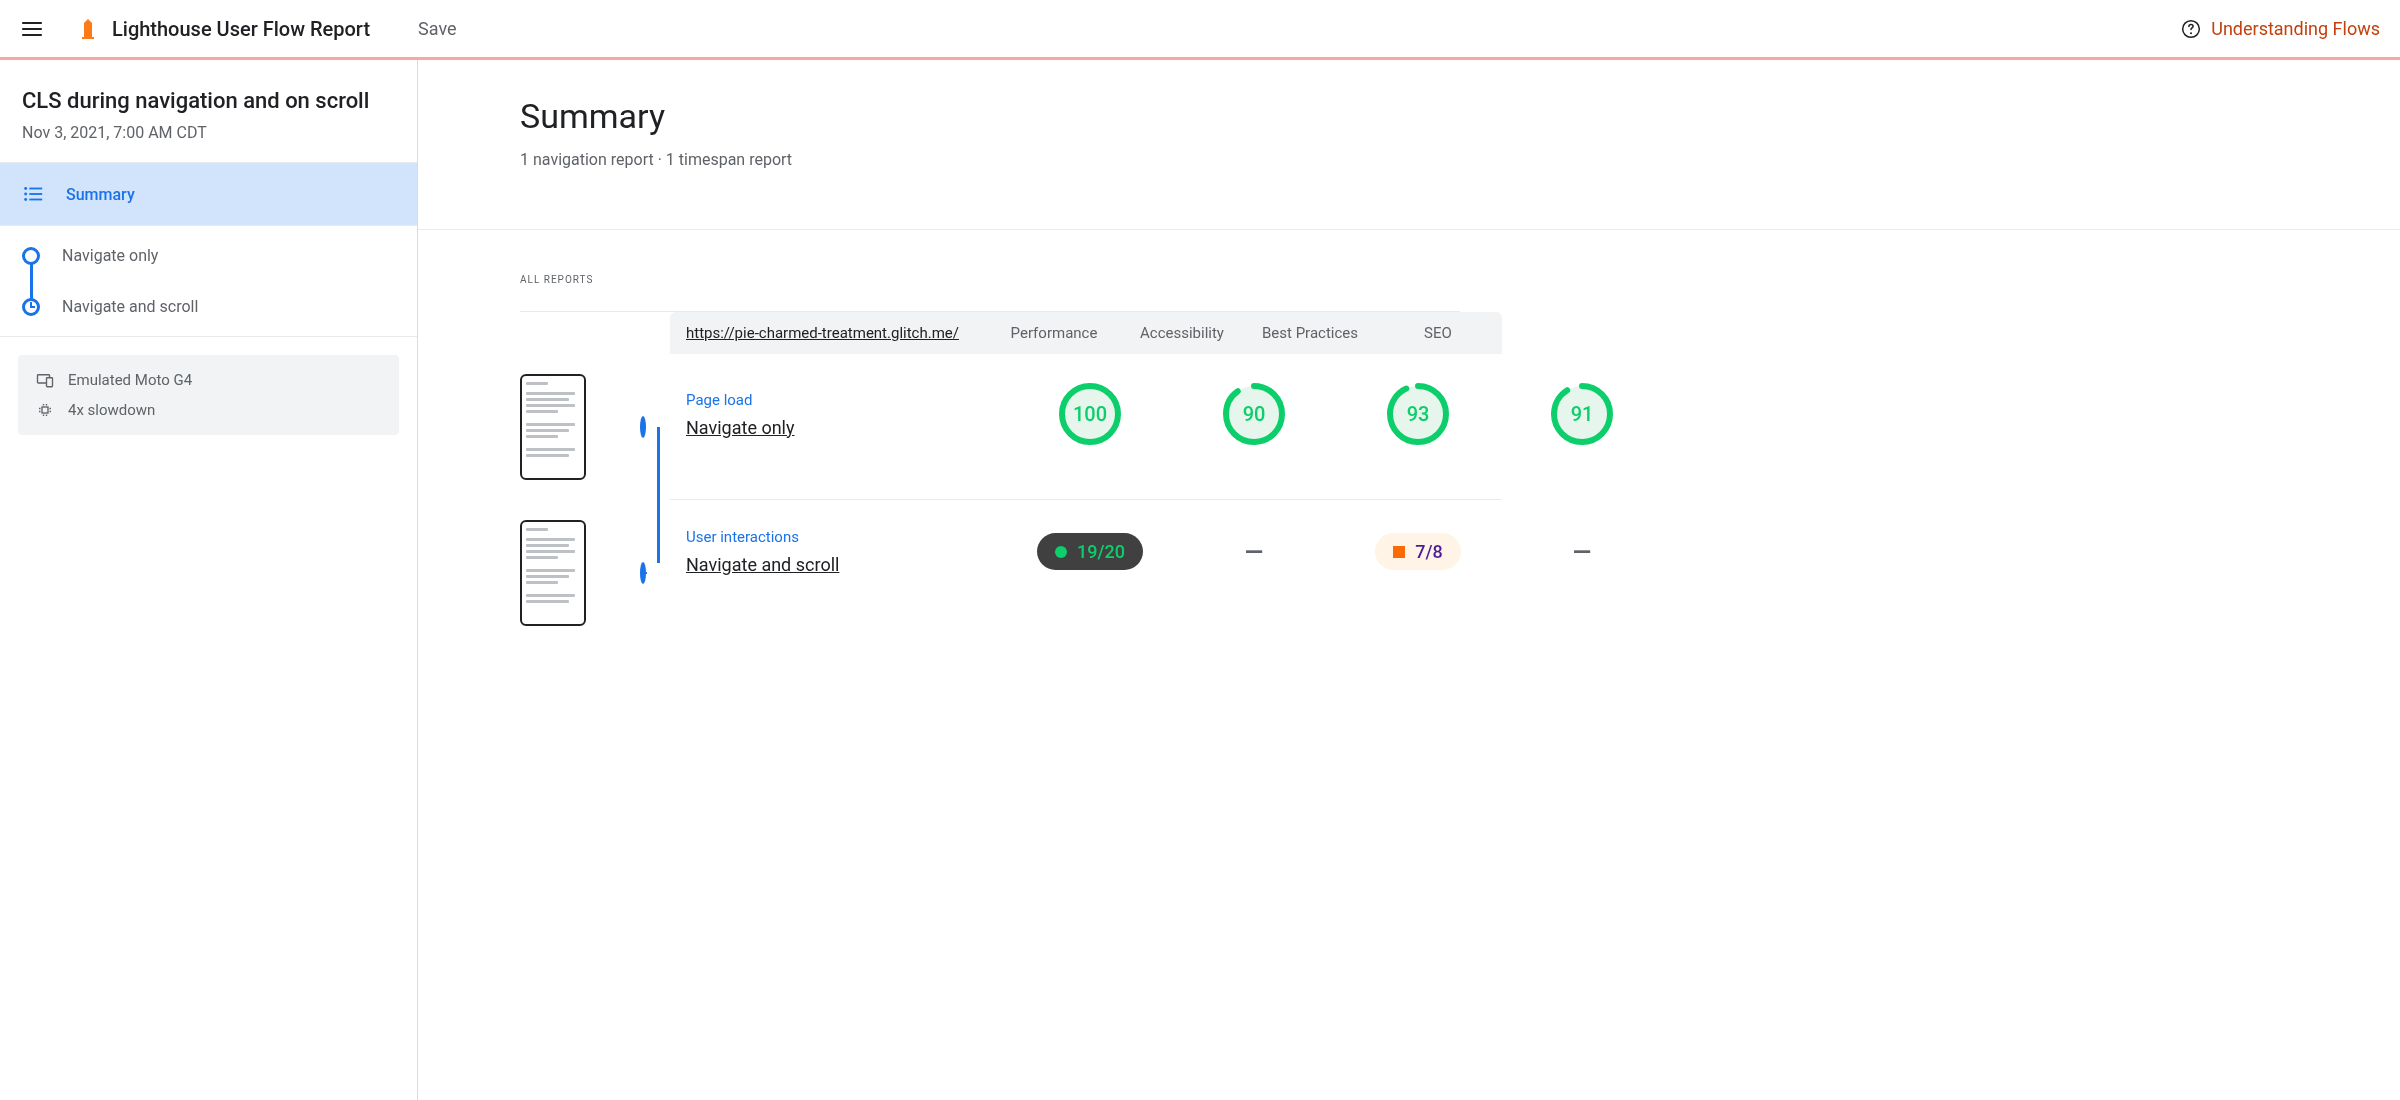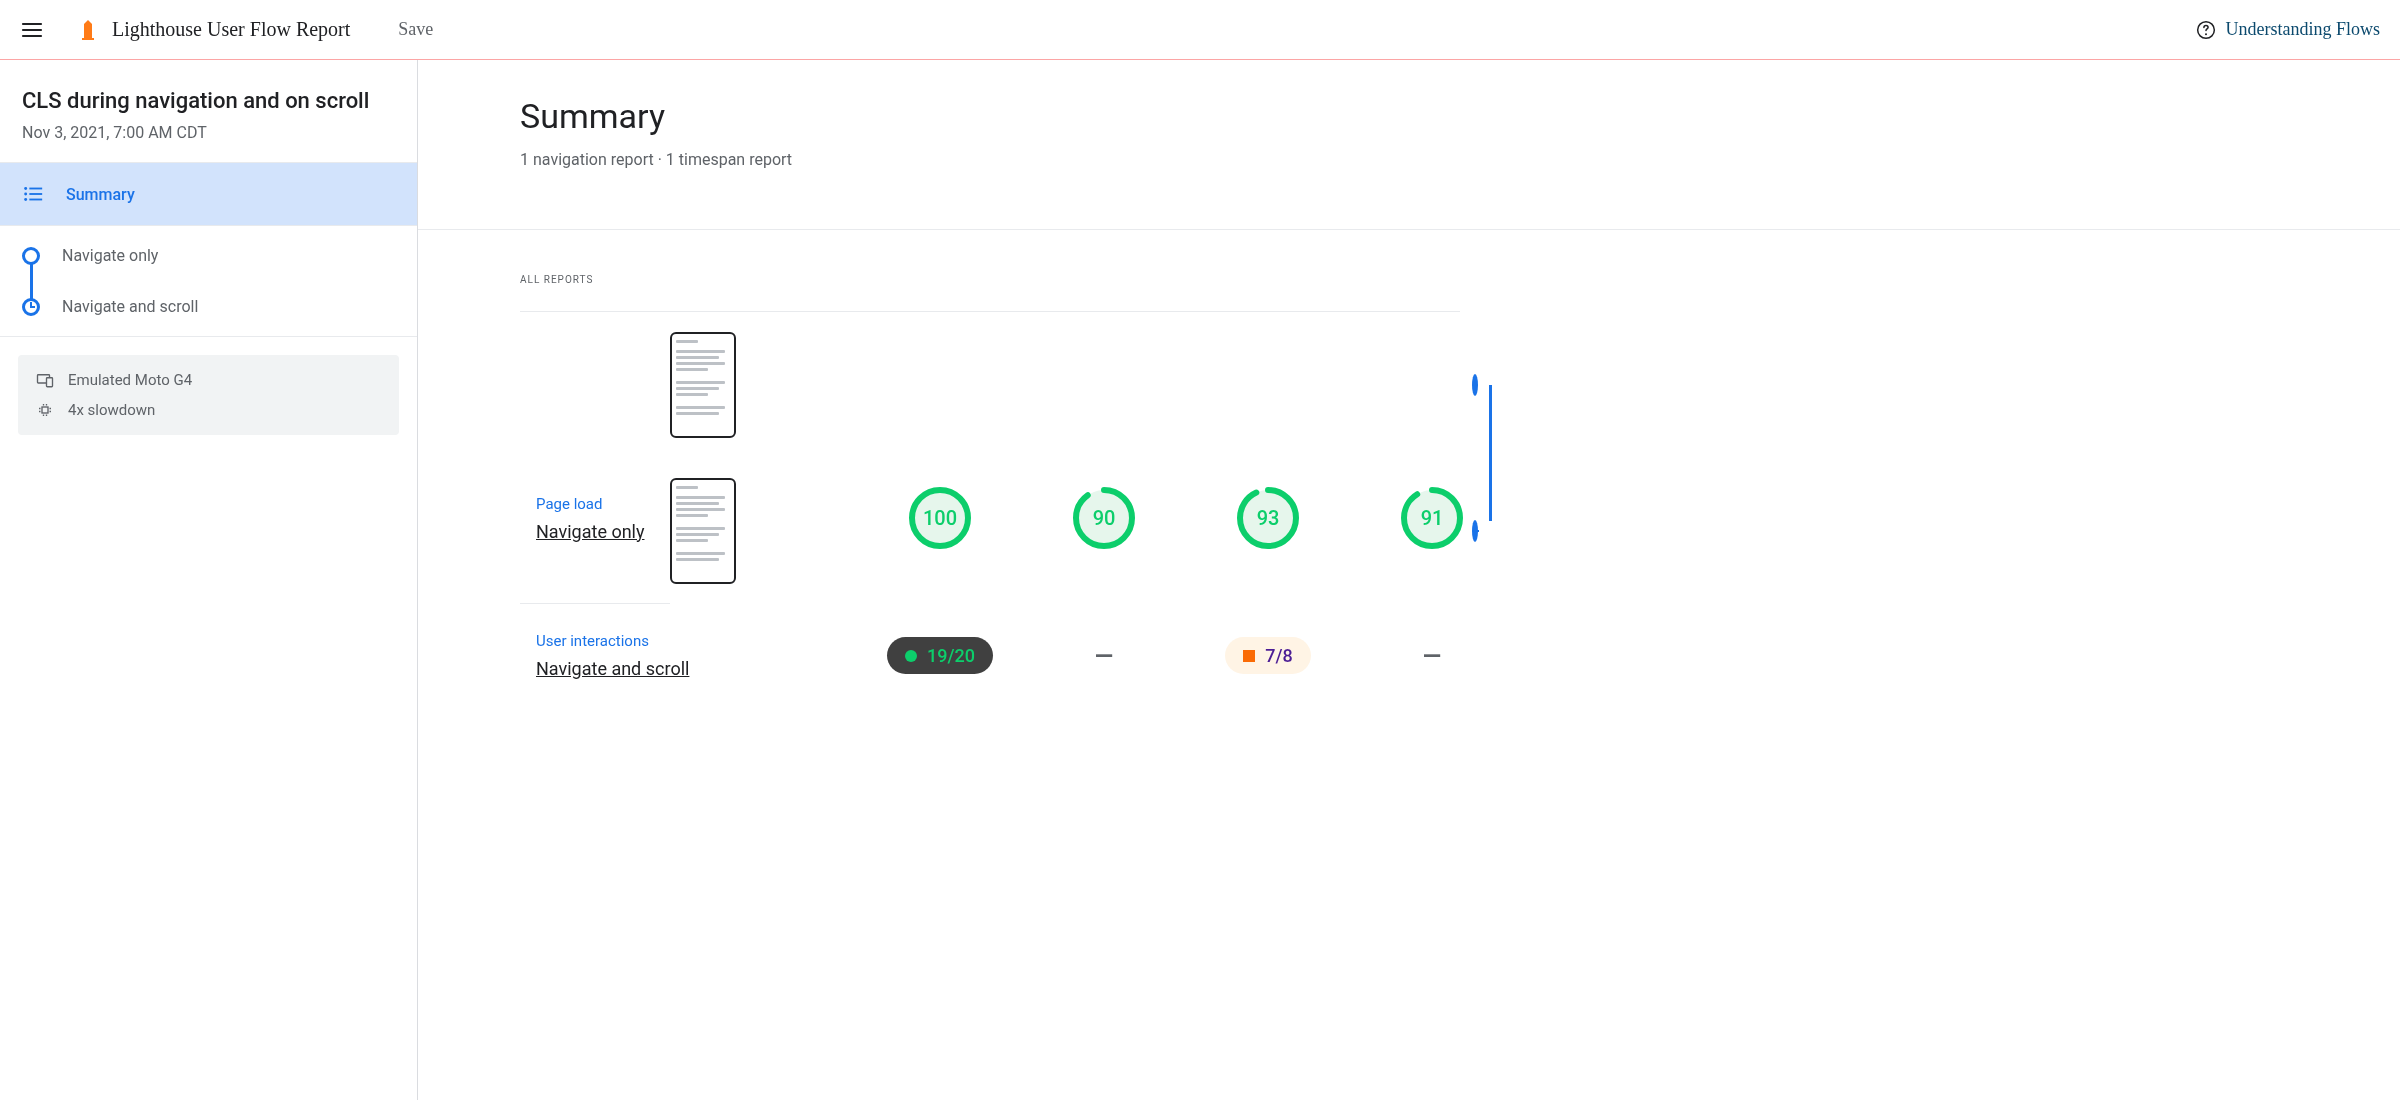--- a/index.html
+++ b/index.html
@@ -1,25 +1,25 @@
 <!DOCTYPE html>
 <html><head>
   <meta charset="utf-8">
   <style>
     * { margin: 0; padding: 0; box-sizing: border-box; }
     body { font-family: Roboto, -apple-system, BlinkMacSystemFont, 'Segoe UI', sans-serif; color: #202124; background: #fff; font-size: 14px; }
     
-    .topbar { height: 60px; border-bottom: 1px solid #fca5a5; display: flex; align-items: center; padding: 0 20px; font-family: Liberation Serif, serif; }
+    .topbar { height: 60px; border-bottom: 3px solid #fca5a5; display: flex; align-items: center; padding: 0 20px; }
     .hamburger { width: 24px; height: 24px; cursor: pointer; margin-right: 32px; }
     .hamburger svg { width: 100%; height: 100%; }
     .lh-logo { width: 24px; height: 24px; margin-right: 12px; }
     .app-title { font-size: 20px; font-weight: 500; color: #202124; }
     .save-btn { margin-left: 48px; font-size: 18px; color: #5f6368; cursor: pointer; }
     .spacer { flex: 1; }
-    .help-link { display: flex; align-items: center; font-size: 18px; color: #0c4a6e; cursor: pointer; }
+    .help-link { display: flex; align-items: center; font-size: 18px; color: #c2410c; cursor: pointer; }
     .help-icon { width: 20px; height: 20px; margin-right: 10px; }
     
     .layout { display: flex; height: calc(100vh - 60px); }
     .sidebar { width: 418px; border-right: 1px solid #dadce0; display: flex; flex-direction: column; }
     .sidebar-header { padding: 28px 22px 20px; border-bottom: 1px solid #e8eaed; }
     .flow-name { font-size: 22px; font-weight: 500; margin-bottom: 10px; }
     .flow-date { font-size: 16px; color: #5f6368; }
     
     .nav-item { display: flex; align-items: center; padding: 20px 22px; cursor: pointer; font-size: 16px; color: #202124; }
     .nav-item.active { background: #d2e3fc; color: #1a73e8; font-weight: 500; }
@@ -180,20 +180,29 @@
       <div class="summary-sub">1 navigation report · 1 timespan report</div>
     </div>
     <div class="divider-full"></div>
     <div class="all-reports">ALL REPORTS</div>
     <div class="divider-short"></div>
 
     <div class="report-table">
       <div class="grid">
 
         <div></div>
+        <div class="thead">
+          <div class="grid-right">
+            <div class="th url">https://pie-charmed-treatment.glitch.me/</div>
+            <div class="th">Performance</div>
+            <div class="th">Accessibility</div>
+            <div class="th">Best Practices</div>
+            <div class="th">SEO</div>
+          </div>
+        </div>
 
         <div class="thumb-cell">
           <div class="thumb">
             <div class="thumb-line w40"></div>
             <div class="thumb-line w90"></div>
               <div class="thumb-line w80"></div>
               <div class="thumb-line w90"></div>
               <div class="thumb-line w60"></div>
             <div style="height:4px"></div>
             <div class="thumb-line w90"></div>

